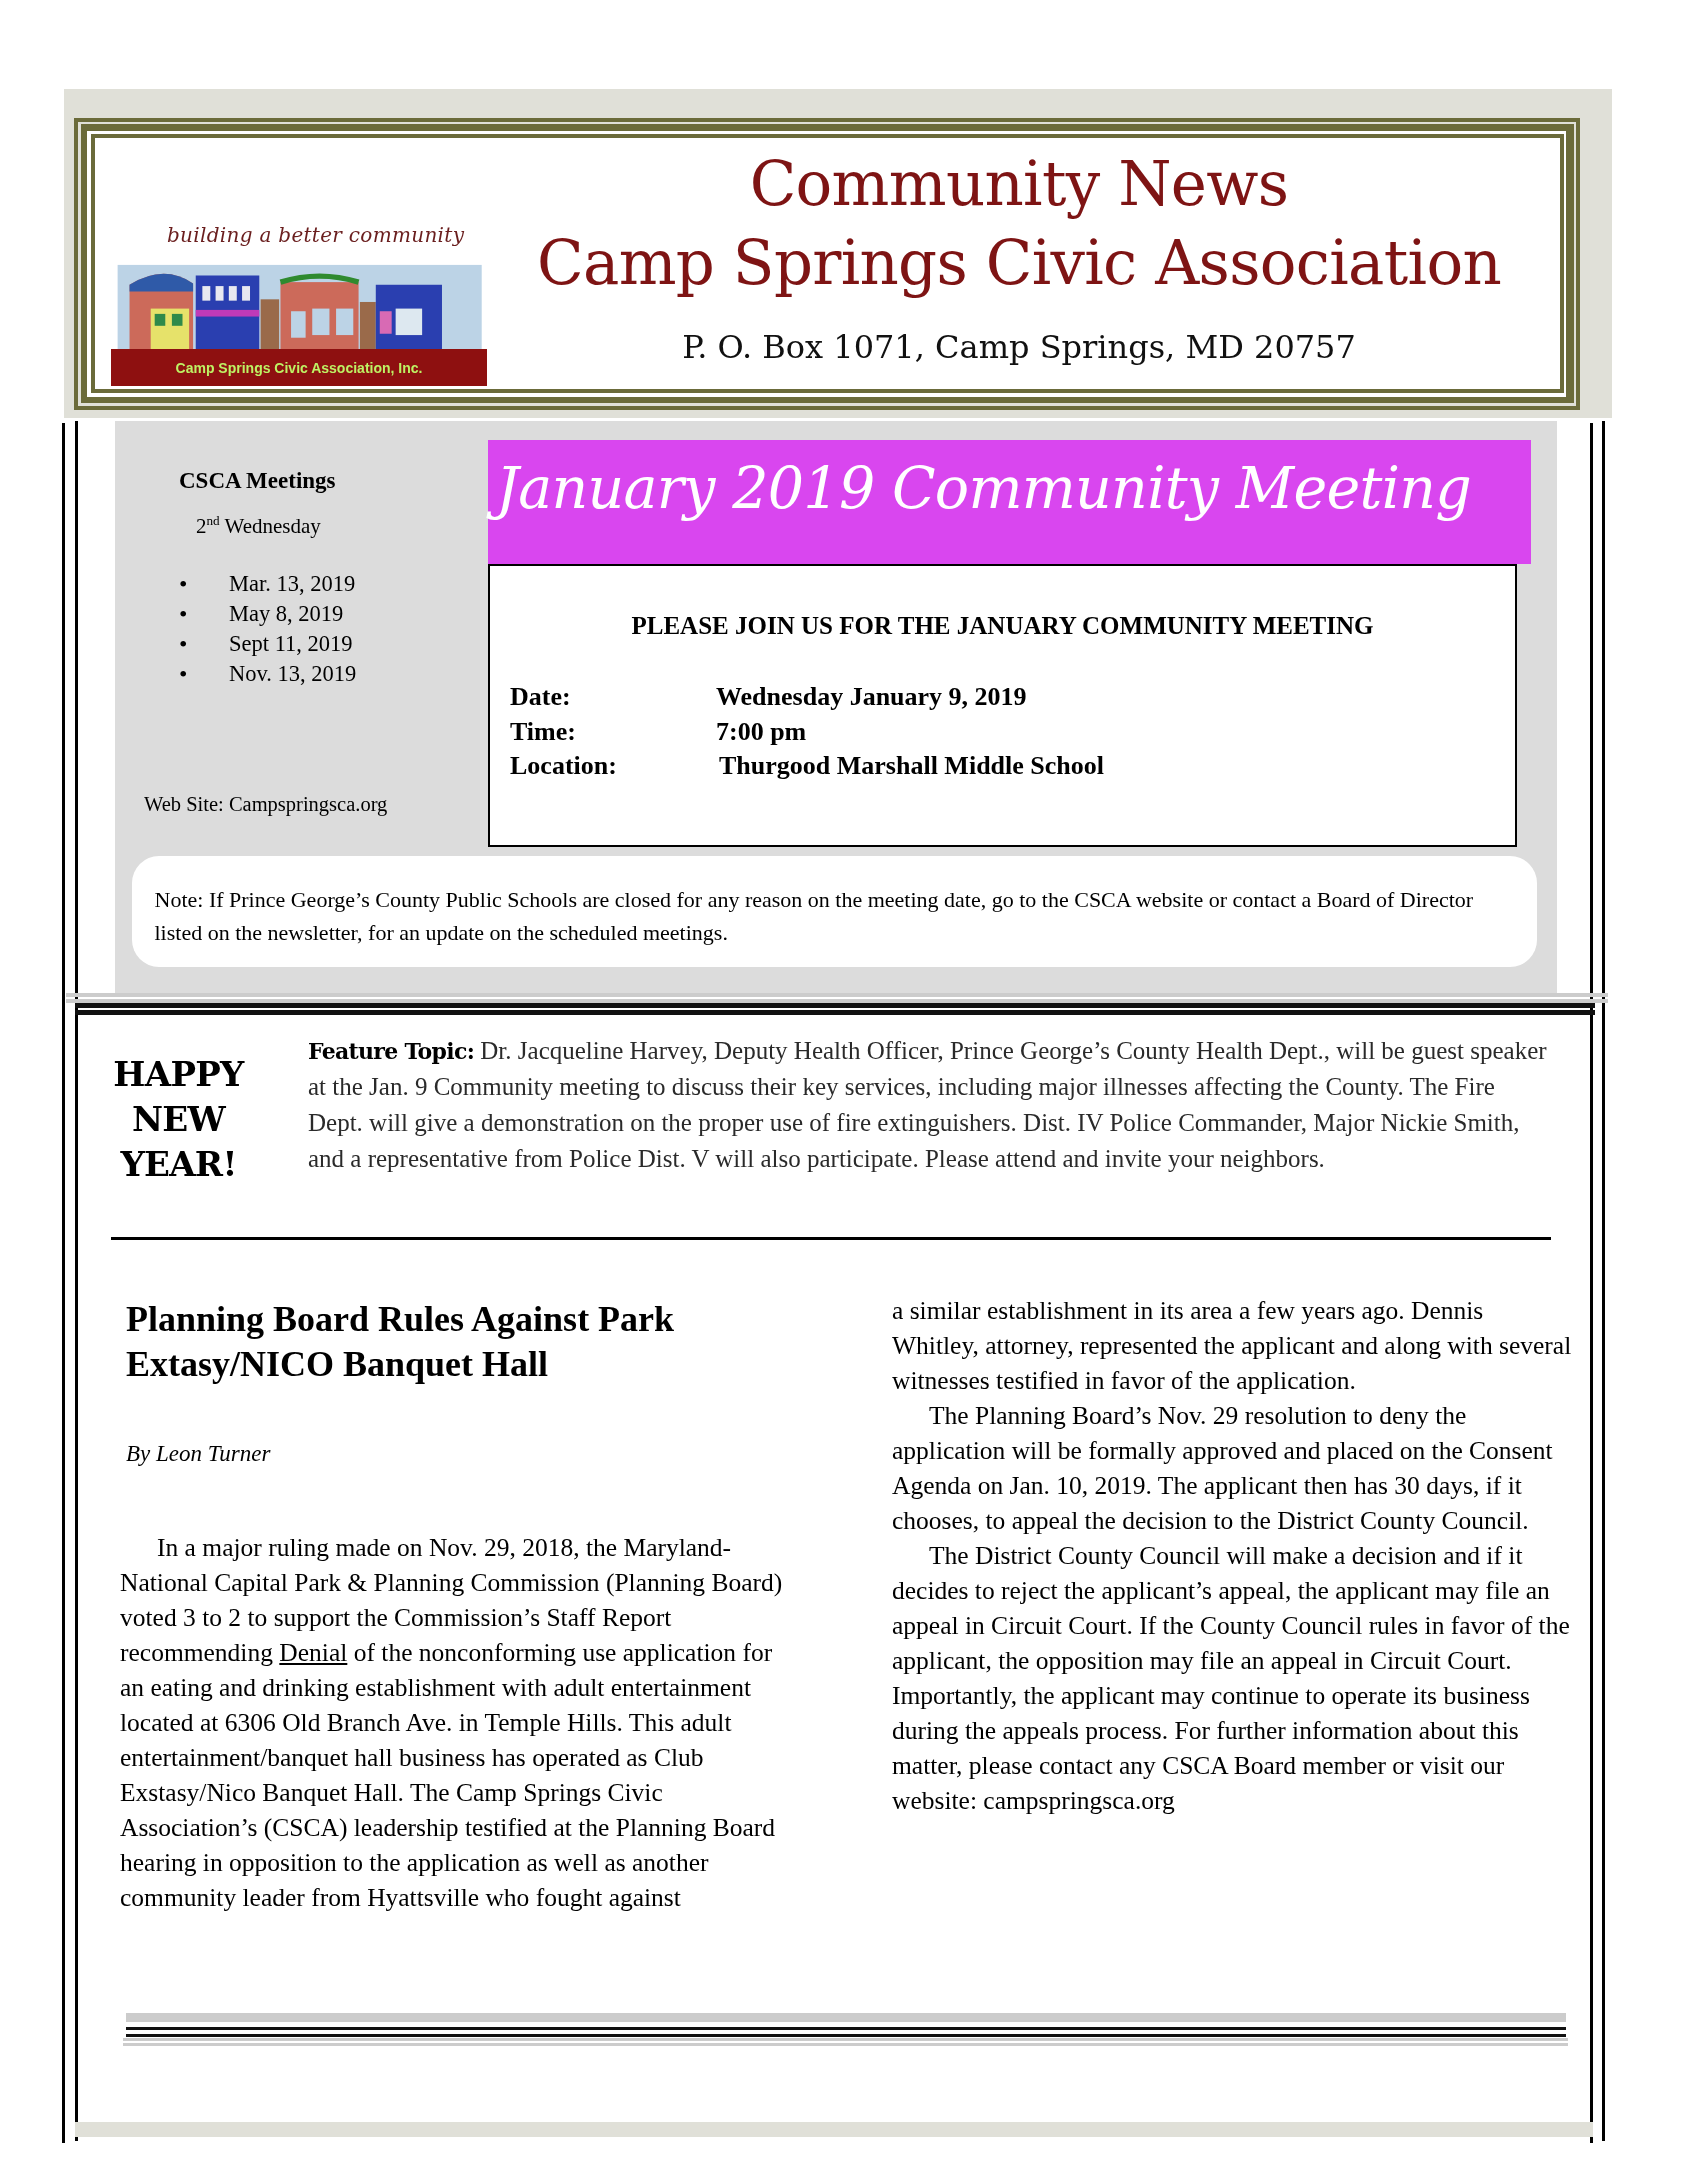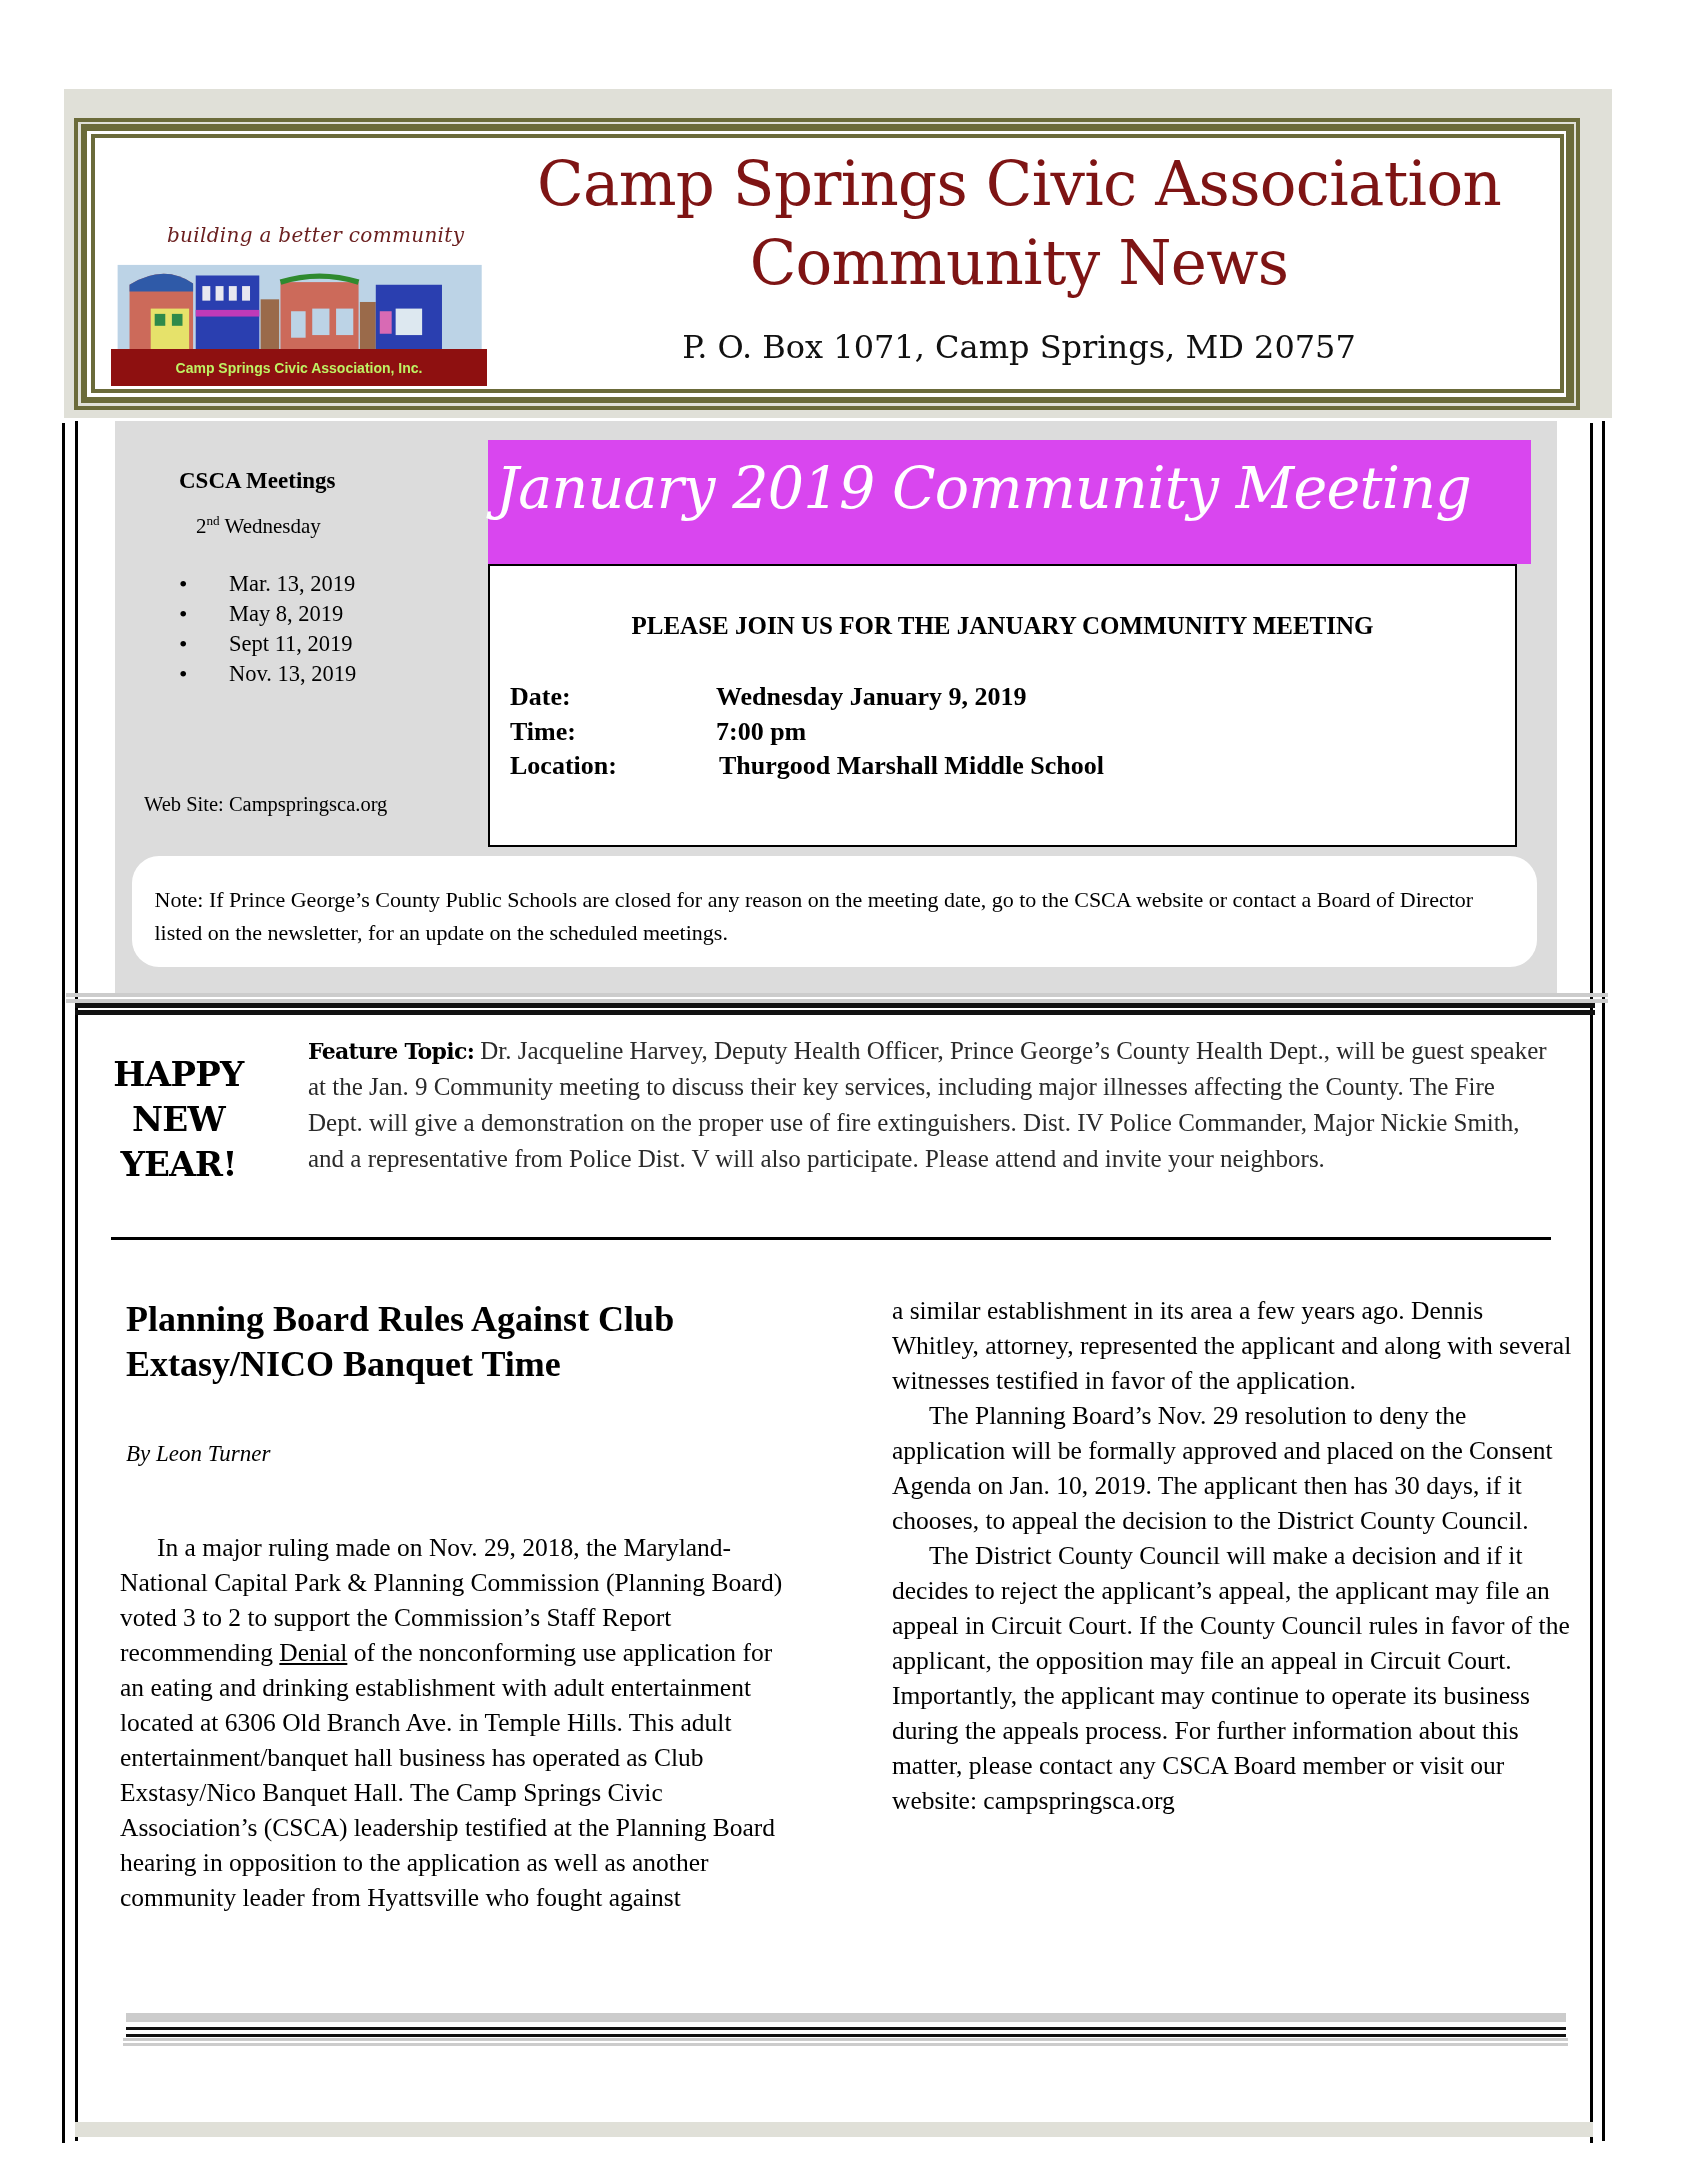--- a/index.html
+++ b/index.html
@@ -111,22 +111,22 @@
     <rect x="400" y="60" width="100" height="98" fill="#2a3fb0"></rect>
     <rect x="430" y="96" width="40" height="40" fill="#dde8f0"></rect>
     <rect x="406" y="100" width="18" height="34" fill="#d86ab4"></rect>
   </svg>
   <div class="logo-bar">
     <span>Camp Springs Civic Association, Inc.</span>
   </div>
 </div>
 
 <div class="abs mast-title">
+  <div>Community News</div>
   <div>Camp Springs Civic Association</div>
-  <div>Community News</div>
 </div>
 <div class="abs mast-addr">P. O. Box 1071, Camp Springs, MD  20757</div>
 
 <div class="abs vrule" style="left:62px;top:423px;height:1720px;"></div>
 <div class="abs vrule" style="left:75px;top:421px;height:1720px;"></div>
 <div class="abs vrule" style="left:1590px;top:423px;height:1720px;"></div>
 <div class="abs vrule" style="left:1602px;top:421px;height:1720px;"></div>
 
 <div class="abs meet-bg"></div>
 
@@ -162,21 +162,21 @@
 <div class="abs hblack" style="left:75px;top:1010px;width:1520px;"></div>
 
 <div class="abs hny">
   <div>HAPPY</div>
   <div>NEW</div>
   <div>YEAR!</div>
 </div>
 <div class="abs feature"><span class="ft-label">Feature Topic:</span><span> Dr. Jacqueline Harvey, Deputy Health Officer, Prince George’s County Health Dept., will be guest speaker at the Jan. 9 Community meeting to discuss their key services, including major illnesses affecting the County. The Fire Dept. will give a demonstration on the proper use of fire extinguishers. Dist. IV Police Commander, Major Nickie Smith, and a representative from Police Dist. V will also participate. Please attend and invite your neighbors.</span></div>
 <div class="abs feature-rule"></div>
 
-<div class="abs art-title">Planning Board Rules Against Club Extasy/NICO Banquet Time</div>
+<div class="abs art-title">Planning Board Rules Against Park Extasy/NICO Banquet Hall</div>
 <div class="abs art-byline">By Leon Turner</div>
 
 <div class="abs col col-left">
   <p class="ind"><span>In a major ruling made on Nov. 29, 2018, the Maryland-National Capital Park &amp; Planning Commission (Planning Board) voted 3 to 2 to support the Commission’s Staff Report recommending </span><span class="u">Denial</span><span> of the nonconforming use application for an eating and drinking establishment with adult entertainment located at 6306 Old Branch Ave. in Temple Hills. This adult entertainment/banquet hall business has operated as Club Exstasy/Nico Banquet Hall. The Camp Springs Civic Association’s (CSCA) leadership testified at the Planning Board hearing in opposition to the application as well as another community leader from Hyattsville who fought against</span></p>
 </div>
 
 <div class="abs col col-right">
   <p>a similar establishment in its area a few years ago. Dennis Whitley, attorney, represented the applicant and along with several witnesses testified in favor of the application.</p>
   <p class="ind">The Planning Board’s Nov. 29 resolution to deny the application will be formally approved and placed on the Consent Agenda on Jan. 10, 2019. The applicant then has 30 days, if it chooses, to appeal the decision to the District County Council.</p>
   <p class="ind">The District County Council will make a decision and if it decides to reject the applicant’s appeal, the applicant may file an appeal in Circuit Court. If the County Council rules in favor of the applicant, the opposition may file an appeal in Circuit Court. Importantly, the applicant may continue to operate its business during the appeals process. For further information about this matter, please contact any CSCA Board member or visit our website: campspringsca.org</p>

